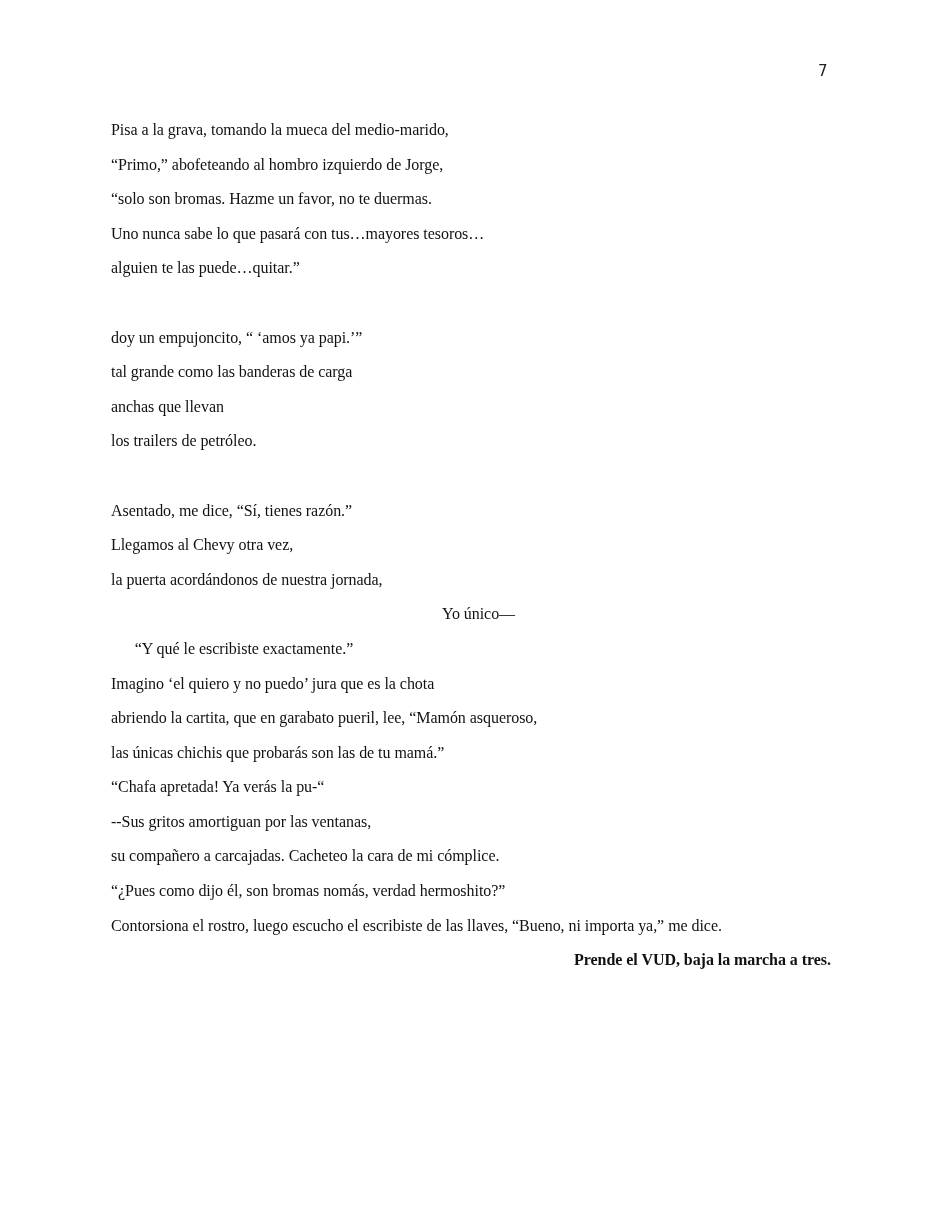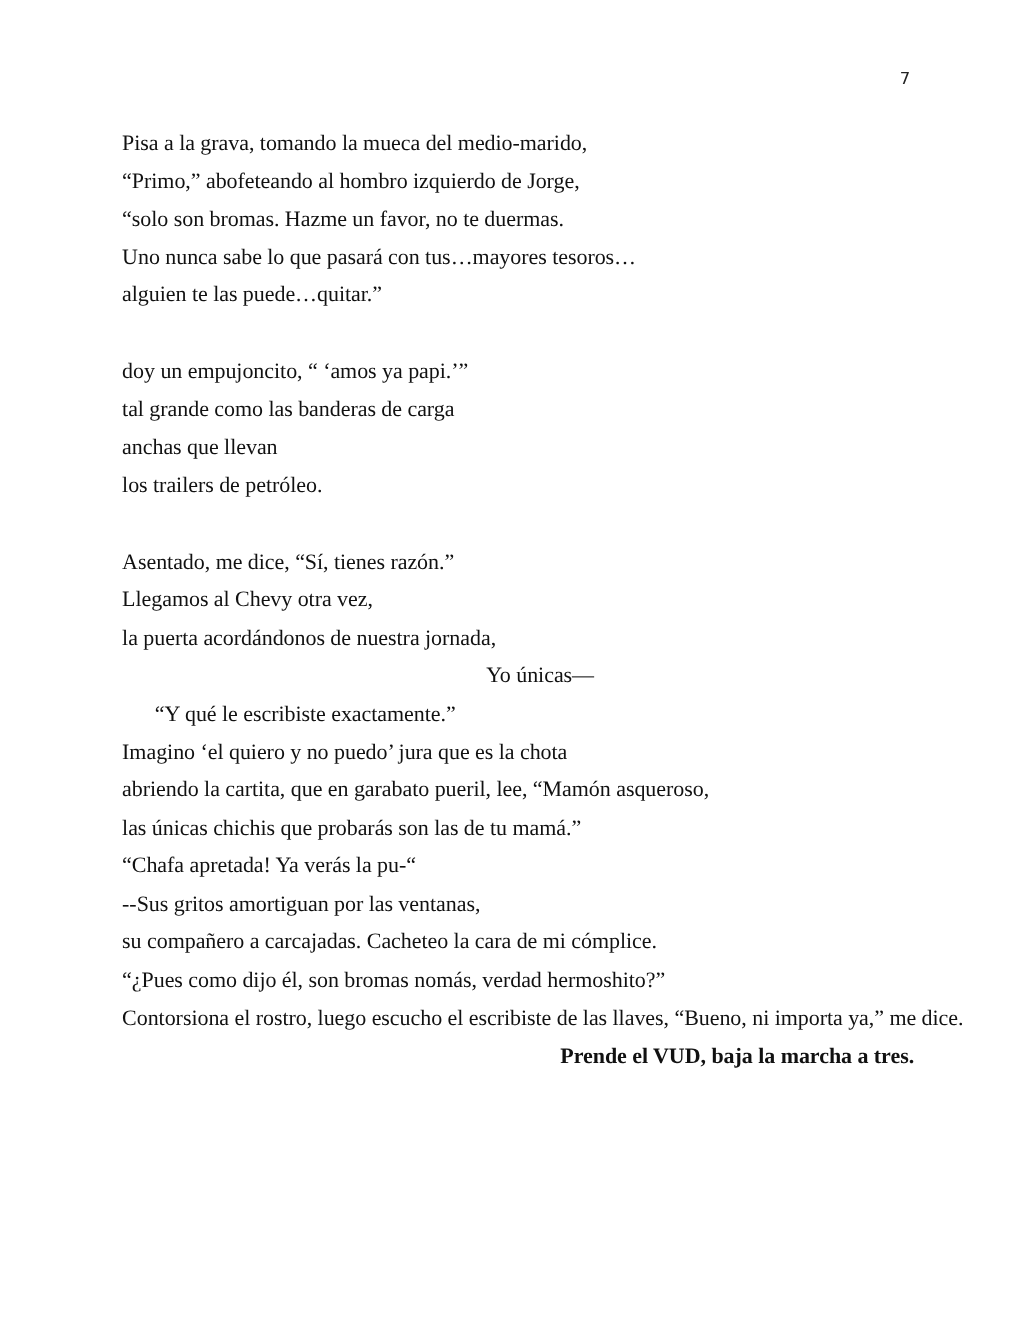--- a/index.html
+++ b/index.html
@@ -21,21 +21,21 @@
       font-family: "DejaVu Sans", "Liberation Sans", sans-serif;
       font-size: 15px;
       color: #222;
     }
     .body-text {
       position: absolute;
       top: 113px;
       left: 111px;
       width: 720px;
       font-family: "Liberation Serif", "DejaVu Serif", serif;
-      font-size: 20px;
+      font-size: 16px;
       line-height: 34.6px;
       letter-spacing: -0.05px;
     }
     .line {
       white-space: pre;
       height: 34.6px;
     }
     .blank {
       height: 34.6px;
     }
@@ -76,21 +76,21 @@
     <div class="line">los trailers de petróleo.</div>
   </div>
   <div class="blank"></div>
 
   <div>
     <div class="line">Asentado, me dice, “Sí, tienes razón.”</div>
     <div class="line">Llegamos al Chevy otra vez,</div>
     <div class="line">la puerta acordándonos de nuestra jornada,</div>
     <div class="line split-line">
       <span>“Y qué le escribiste exactamente.”</span>
-      <span class="right-part">Yo únicas—</span>
+      <span class="right-part">Yo único—</span>
     </div>
   </div>
   <div class="blank"></div>
 
   <div>
     <div class="line">Imagino ‘el quiero y no puedo’ jura que es la chota</div>
     <div class="line">abriendo la cartita, que en garabato pueril, lee, “Mamón asqueroso,</div>
     <div class="line">las únicas chichis que probarás son las de tu mamá.”</div>
     <div class="line">“Chafa apretada! Ya verás la pu-“</div>
     <div class="line">--Sus gritos amortiguan por las ventanas,</div>

